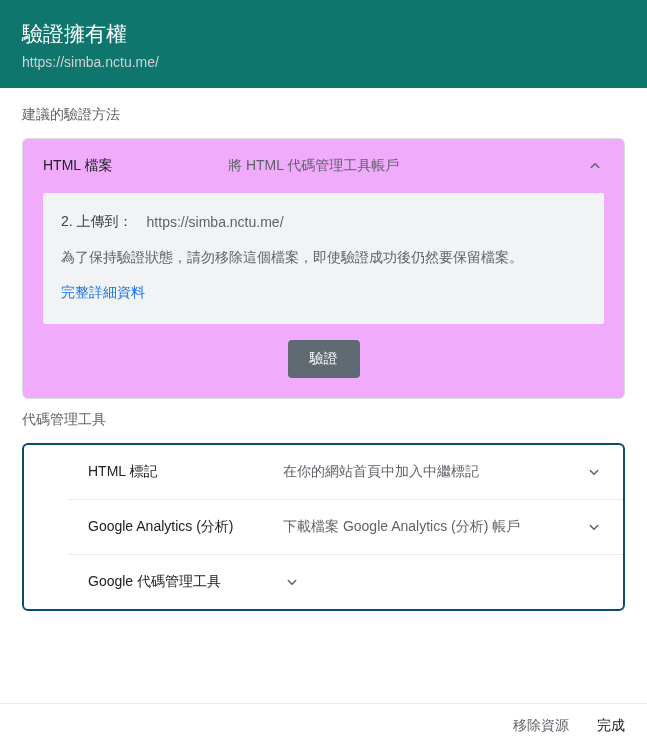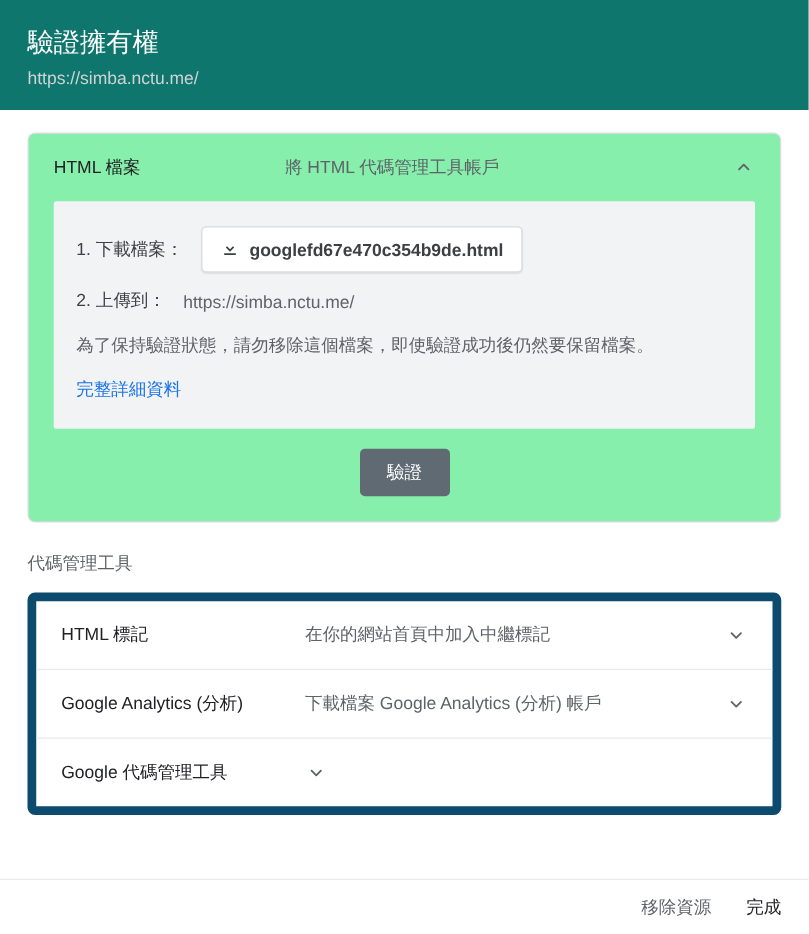--- a/index.html
+++ b/index.html
@@ -46,22 +46,22 @@
 
   .section-title {
     font-size: 14px;
     color: #5f6368;
     margin-bottom: 14px;
   }
 
   .card {
     border: 1px solid #dadce0;
     border-radius: 6px;
-    background: #86efac;
-    margin-bottom: 24px;
+    background: #f0abfc;
+    margin-bottom: 12px;
   }
 
   .panel-header {
     display: flex;
     align-items: center;
     padding: 18px 20px;
     cursor: pointer;
   }
   .panel-title {
     width: 185px;
@@ -136,21 +136,21 @@
     background: #5f6a72;
     color: #fff;
     border: none;
     border-radius: 4px;
     padding: 10px 22px;
     font-size: 14px;
     font-weight: 500;
     cursor: pointer;
   }
 
-  .alt-card { border-radius: 6px; border: 7px solid #0c4a6e; overflow: hidden; }
+  .alt-card { border-radius: 6px; border: 2px solid #0c4a6e; overflow: hidden; padding-left: 44px; }
   .alt-row {
     display: flex;
     align-items: center;
     padding: 18px 20px;
     border-top: 1px solid #e8eaed;
     cursor: pointer;
   }
   .alt-row:first-child { border-top: none; }
   .alt-title {
     width: 195px;
@@ -192,45 +192,34 @@
 </head>
 <body>
 
 <div class="header">
   <div class="header-title">驗證擁有權</div>
   <div class="header-sub">https://simba.nctu.me/</div>
 </div>
 
 <div class="content-wrap">
 
+  <div class="section-title">建議的驗證方法</div>
 
   <div class="card">
     <div class="panel-header">
       <div class="panel-title">HTML 檔案</div>
       <div class="panel-desc">將 HTML 代碼管理工具帳戶</div>
       <span class="chevron">
         <svg width="18" height="18" viewBox="0 0 24 24" fill="none">
             <path d="M7 14l5-5 5 5" stroke="#5f6368" stroke-width="2" stroke-linecap="round" stroke-linejoin="round"></path>
           </svg>
       </span>
     </div>
 
     <div class="panel-body">
-      <div class="step">
-        <span class="step-label">1. 下載檔案：</span>
-        <button class="download-btn">
-          <span>
-            <svg width="16" height="16" viewBox="0 0 24 24" fill="#3c4043">
-                <path d="M12 3v11.17l3.59-3.58L17 12l-5 5-5-5 1.41-1.41L12 14.17V3h0z"></path>
-                <path d="M5 19h14v2H5z"></path>
-              </svg>
-          </span>
-          <span>googlefd67e470c354b9de.html</span>
-        </button>
-      </div>
       <div class="step">
         <span class="step-label">2. 上傳到：</span>
         <span class="step-url">https://simba.nctu.me/</span>
       </div>
       <div class="note">為了保持驗證狀態，請勿移除這個檔案，即使驗證成功後仍然要保留檔案。</div>
       <a class="details-link">完整詳細資料</a>
     </div>
 
     <div class="verify-row">
       <button class="verify-btn">驗證</button>

